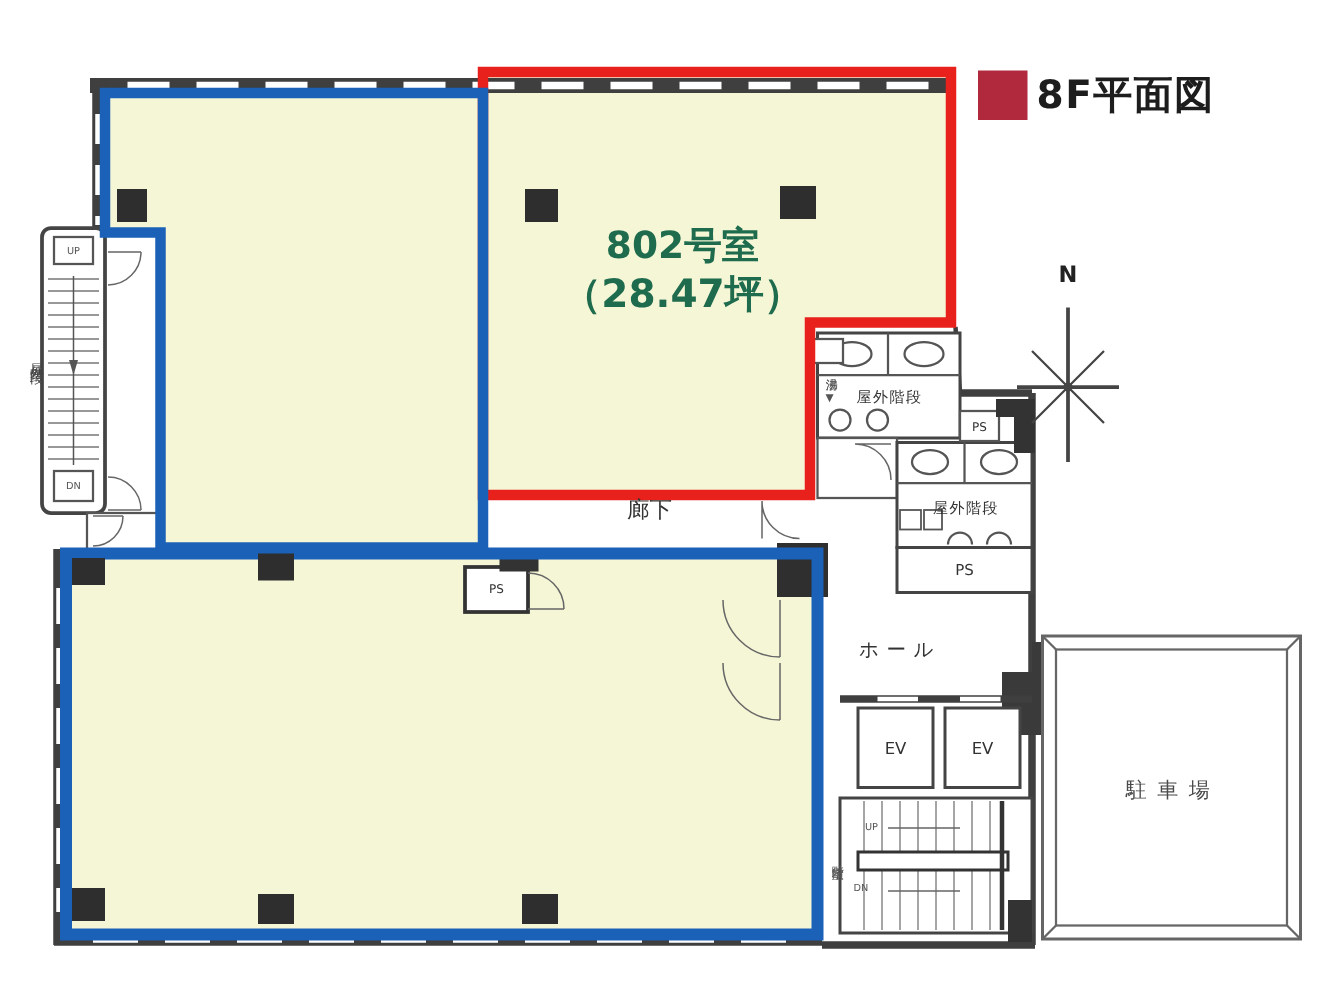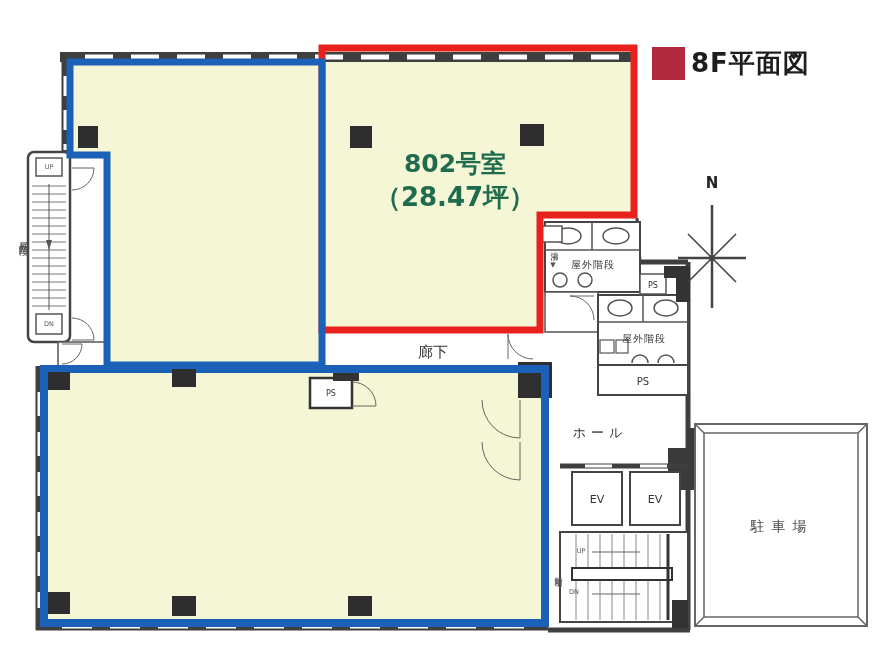--- a/index.html
+++ b/index.html
@@ -14,21 +14,21 @@
   .title-text{font-size:26px;font-weight:bold;color:#1d1d1d;letter-spacing:1px;}
   
   .unit-label{position:absolute;left:455px;top:181px;transform:translate(-50%,-50%);
               text-align:center;color:#1f6b4d;font-weight:bold;line-height:1.3;}
   .unit-name{font-size:25px;}
   .unit-area{font-size:26px;}
   
   .watermark{position:absolute;left:140px;top:258px;font-size:74px;color:rgba(255,255,255,0.82);
              letter-spacing:3px;font-weight:400;pointer-events:none;}
   
-  .corridor{left:433px;top:352px;font-size:15px;}
+  .corridor{left:433px;top:340px;font-size:15px;}
   .hall{left:600px;top:433px;font-size:13px;letter-spacing:5px;text-align:right;}
   .womens{left:593px;top:265px;font-size:10px;letter-spacing:1px;}
   .mens{left:644px;top:339px;font-size:10px;letter-spacing:1px;}
   .parking{left:782px;top:527px;font-size:14px;letter-spacing:7px;color:#4a4a4a;font-family:Liberation Mono, monospace;}
   .outdoor-stairs{left:23px;top:238px;font-size:9px;color:#444;letter-spacing:2px;}
   .stairwell{left:557px;top:572px;font-size:8px;color:#555;letter-spacing:1px;}
   .kitchenette{left:553px;top:246px;font-size:8px;color:#555;}
   .karrow{left:553px;top:265px;font-size:7px;color:#555;}
   .ps1{left:331px;top:393px;font-size:8px;}
   .ps2{left:643px;top:381px;font-size:10px;}

